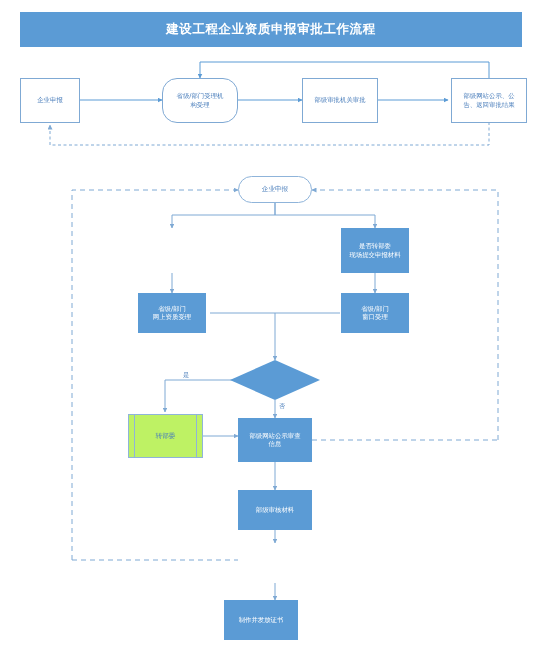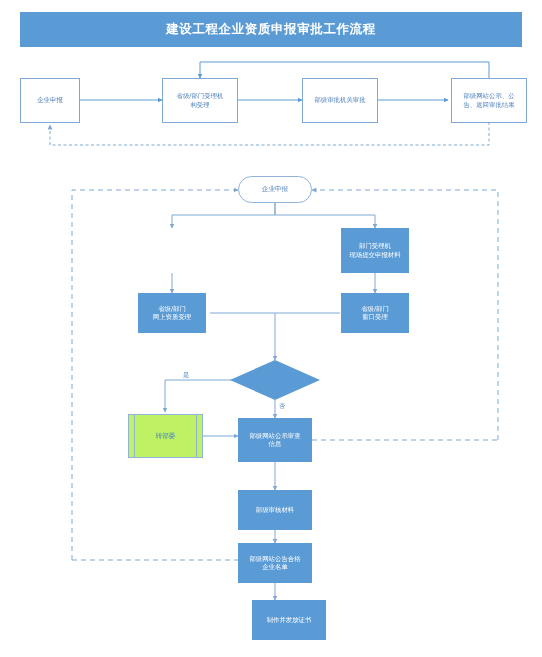--- a/index.html
+++ b/index.html
@@ -181,41 +181,41 @@
       <line x1="275" y1="583" x2="275" y2="600" marker-end="url(#arrowThin)"></line>
     </g>
 
     <polygon points="275,360 320,380 275,400 230,380" fill="#5B9BD5" stroke="none"></polygon>
   </svg>
 
   <div class="node node-white" style="left:20px; top:78px; width:60px; height:45px;">
     <span>企业申报</span>
   </div>
 
-  <div class="node node-white" style="left:162px; top:78px; width:76px; height:45px; flex-direction:column;">
+  <div class="node node-white" style="left:162px; top:78px; width:76px; height:45px; flex-direction:column;border-radius:15px;">
     <span class="nl">省级/部门受理机</span>
     <span class="nl">构受理</span>
   </div>
 
   <div class="node node-white" style="left:302px; top:78px; width:76px; height:45px;">
     <span>部级审批机关审批</span>
   </div>
 
   <div class="node node-white" style="left:451px; top:78px; width:76px; height:45px; flex-direction:column;">
     <span class="nl">部级网站公示、公</span>
     <span class="nl">告、返回审批结果</span>
   </div>
 
   <div class="node node-stadium" style="left:238px; top:176px; width:74px; height:27px;">
     <span>企业申报</span>
   </div>
 
 
   <div class="node node-filled" style="left:341px; top:228px; width:68px; height:45px; flex-direction:column;">
-    <span class="nl">部门受理机</span>
+    <span class="nl">是否转部委</span>
     <span class="nl">现场提交申报材料</span>
   </div>
 
   <div class="node node-filled" style="left:138px; top:293px; width:68px; height:40px; flex-direction:column;">
     <span class="nl">省级/部门</span>
     <span class="nl">网上资质受理</span>
   </div>
 
   <div class="node node-filled" style="left:341px; top:293px; width:68px; height:40px; flex-direction:column;">
     <span class="nl">省级/部门</span>
@@ -231,25 +231,21 @@
 
   <div class="node node-filled" style="left:238px; top:418px; width:74px; height:44px; flex-direction:column;align-items:center;">
     <span class="nl">部级网站公示审查</span>
     <span class="nl">信息</span>
   </div>
 
   <div class="node node-filled" style="left:238px; top:490px; width:74px; height:40px;">
     <span>部级审核材料</span>
   </div>
 
-  <div class="node node-filled" style="left:238px; top:543px; width:74px; height:40px; flex-direction:column;">
-    <span class="nl">部级网站公告合格</span>
-    <span class="nl">企业名单</span>
-  </div>
-
-  <div class="node node-filled" style="left:252px; top:600px; width:74px; height:40px;">
+
+  <div class="node node-filled" style="left:224px; top:600px; width:74px; height:40px;">
     <span>制作并发放证书</span>
   </div>
 
   <div class="edge-label" style="left:182px; top:372px;">是</div>
   <div class="edge-label" style="left:278px; top:403px;">否</div>
 
 </div>
 
 </body></html>

